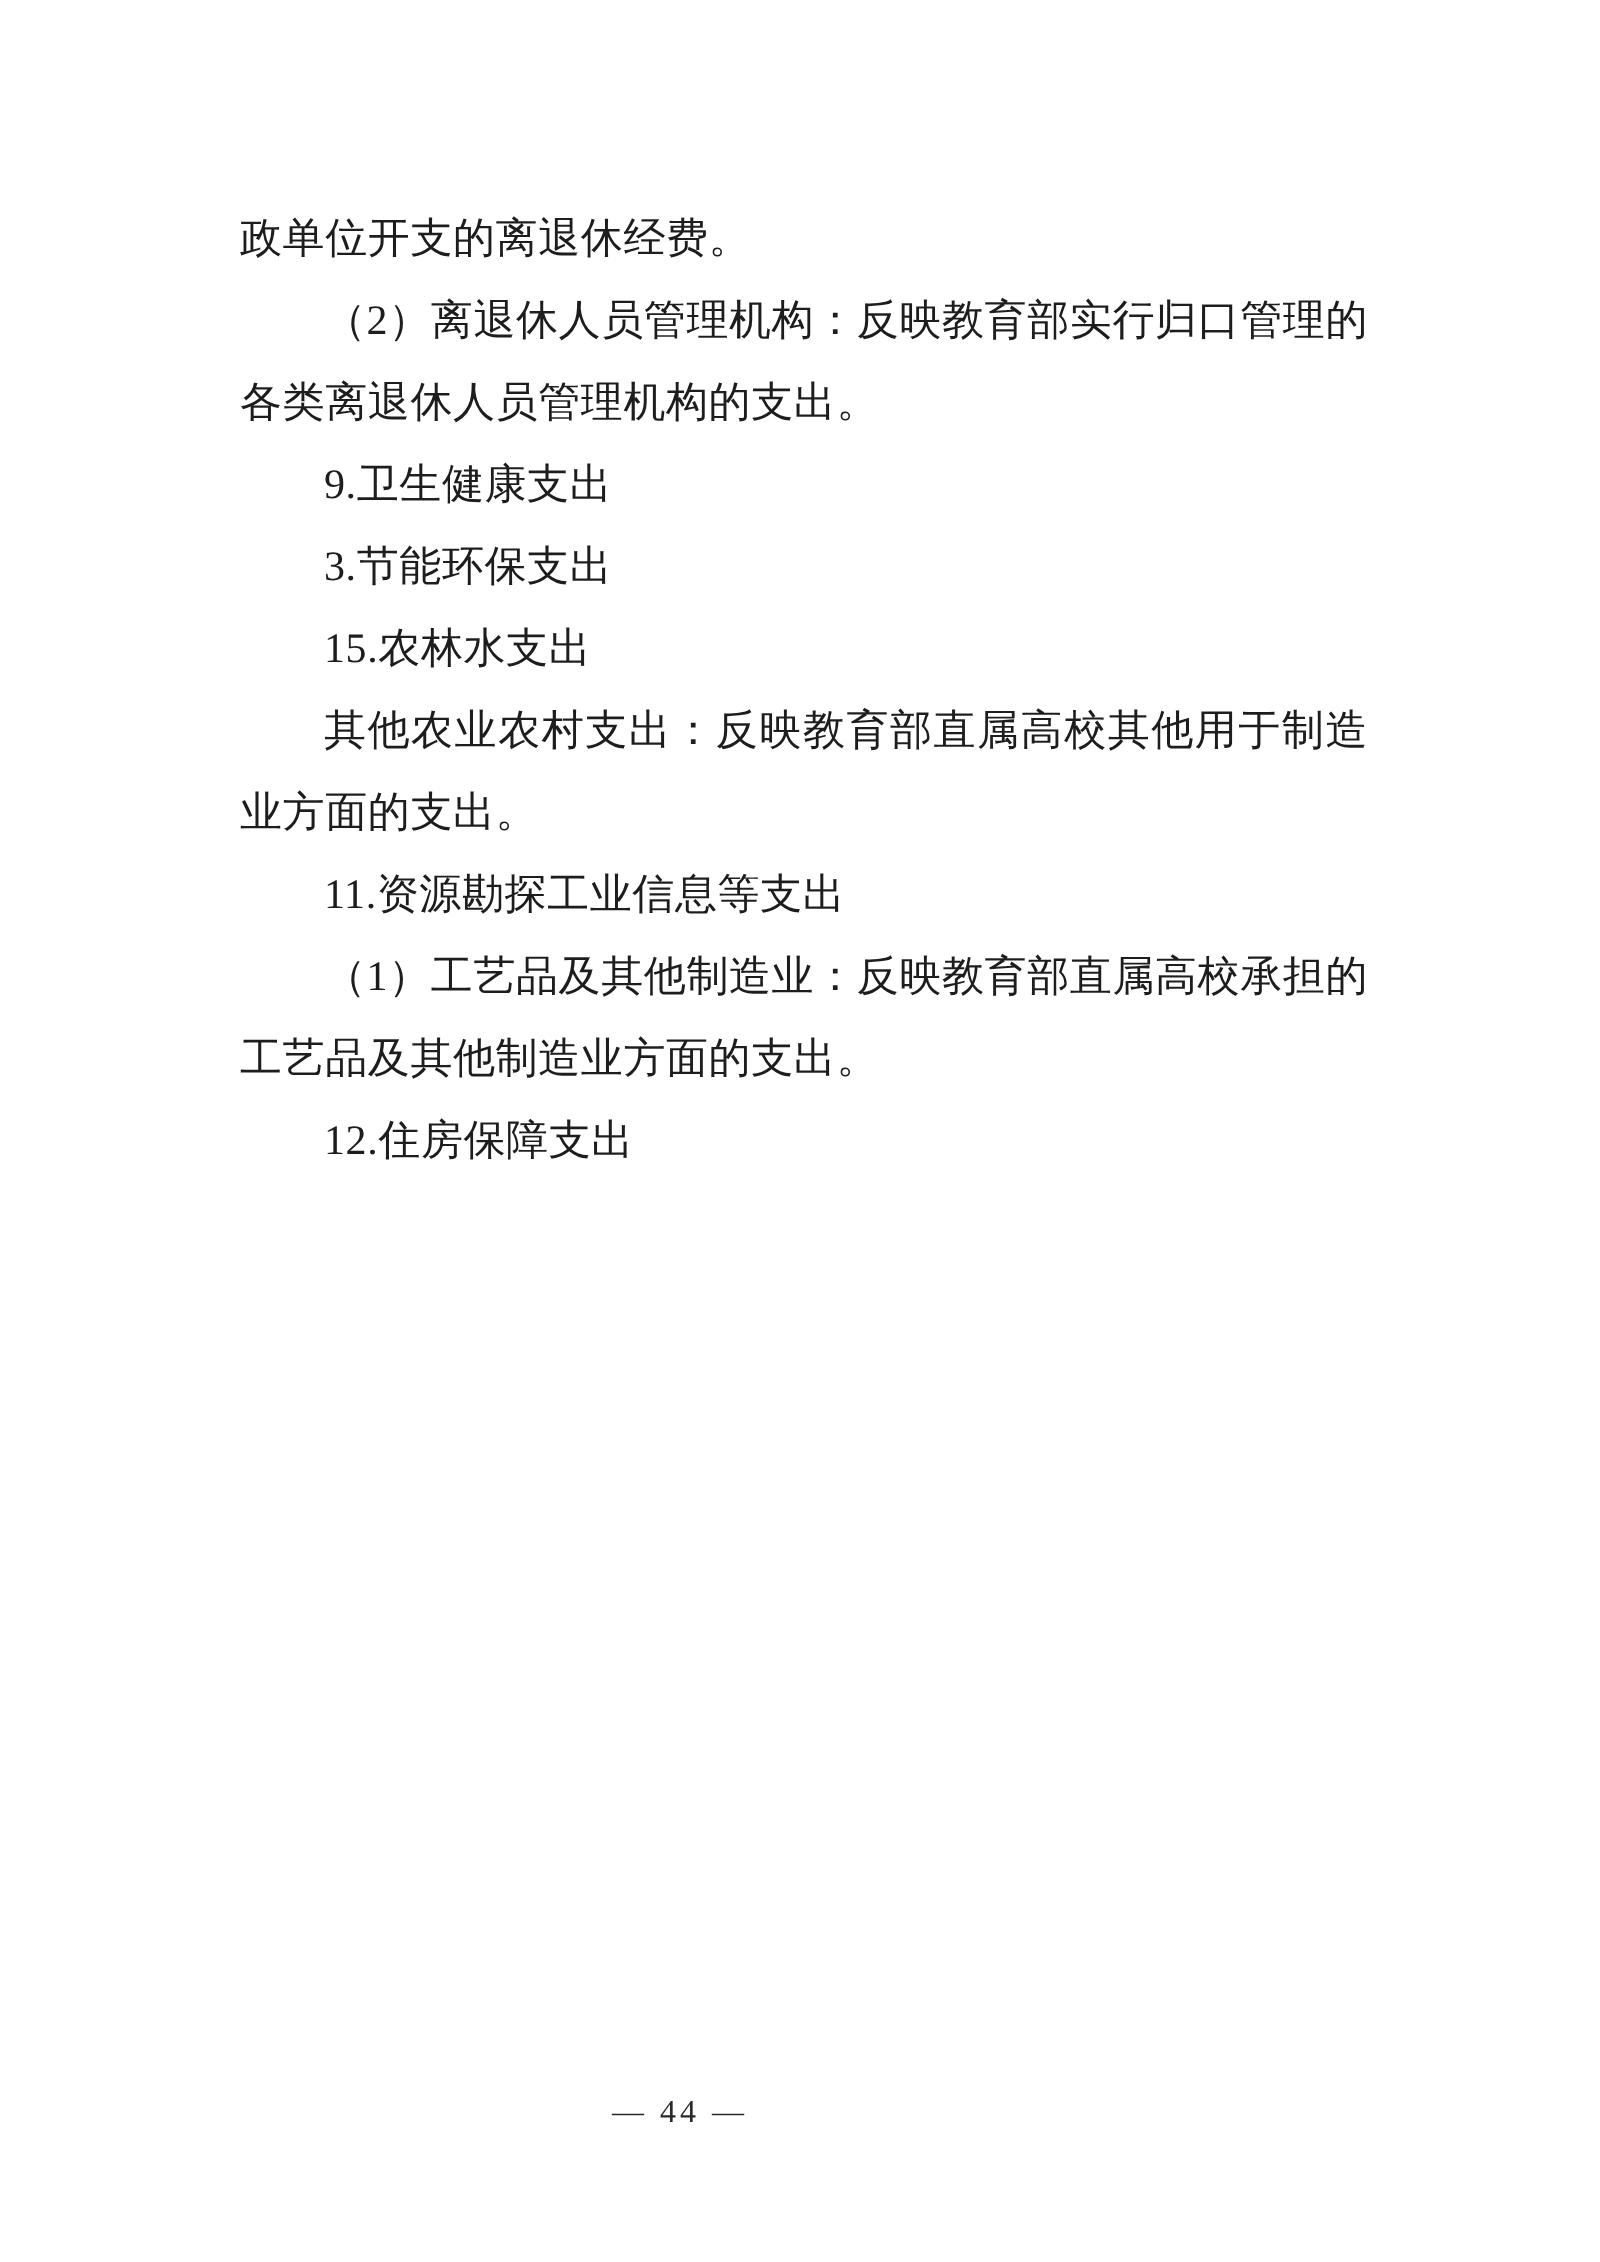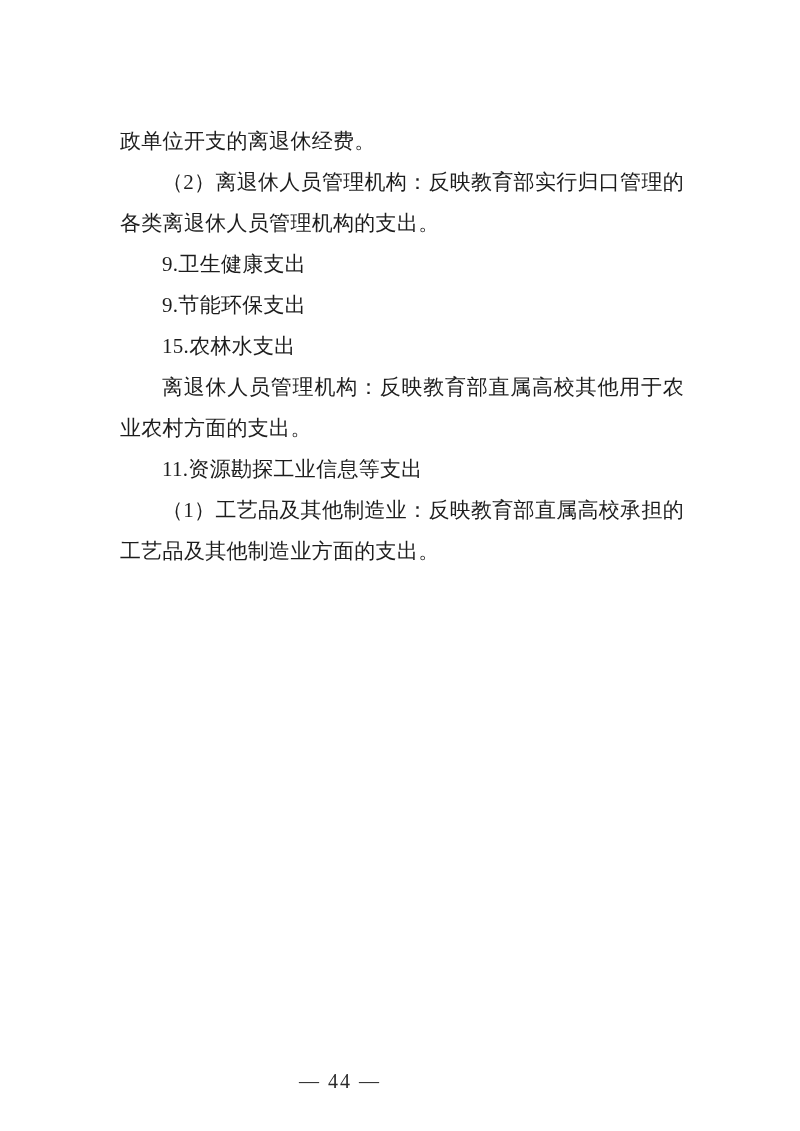--- a/index.html
+++ b/index.html
@@ -19,51 +19,50 @@
   .content {
     position: absolute;
     left: 120px;
     top: 99px;
     width: 564px;
     font-size: 21px;
     line-height: 41px;
     text-align: justify;
     text-justify: inter-ideograph;
     letter-spacing: 0.3px;
-    margin-top: 22px;
   }
   .content p {
     margin: 0;
     padding: 0;
     text-indent: 2em;
   }
   .content p.no-indent {
     text-indent: 0;
   }
   .footer {
     position: absolute;
     left: 0;
     top: 1044px;
     width: 680px;
     text-align: center;
-    font-size: 20px;
+    font-size: 16px;
     line-height: 26px;
     color: #2a2a2a;
     letter-spacing: 2px;
-    margin-top: 24px;
   }
 </style>
 </head>
 <body>
 
 <div class="page">
   <div class="content">
     <p class="no-indent">政单位开支的离退休经费。</p>
     <p>（2）离退休人员管理机构：反映教育部实行归口管理的各类离退休人员管理机构的支出。</p>
     <p>9.卫生健康支出</p>
-    <p>9.节能环保支出</p>
+    <p>3.节能环保支出</p>
     <p>15.农林水支出</p>
-    <p>离退休人员管理机构：反映教育部直属高校其他用于农业农村方面的支出。</p>
+    <p>其他农业农村支出：反映教育部直属高校其他用于制造业方面的支出。</p>
     <p>11.资源勘探工业信息等支出</p>
     <p>（1）工艺品及其他制造业：反映教育部直属高校承担的工艺品及其他制造业方面的支出。</p>
+    <p>12.住房保障支出</p>
   </div>
   <div class="footer">— 44 —</div>
 </div>
 
 </body></html>

